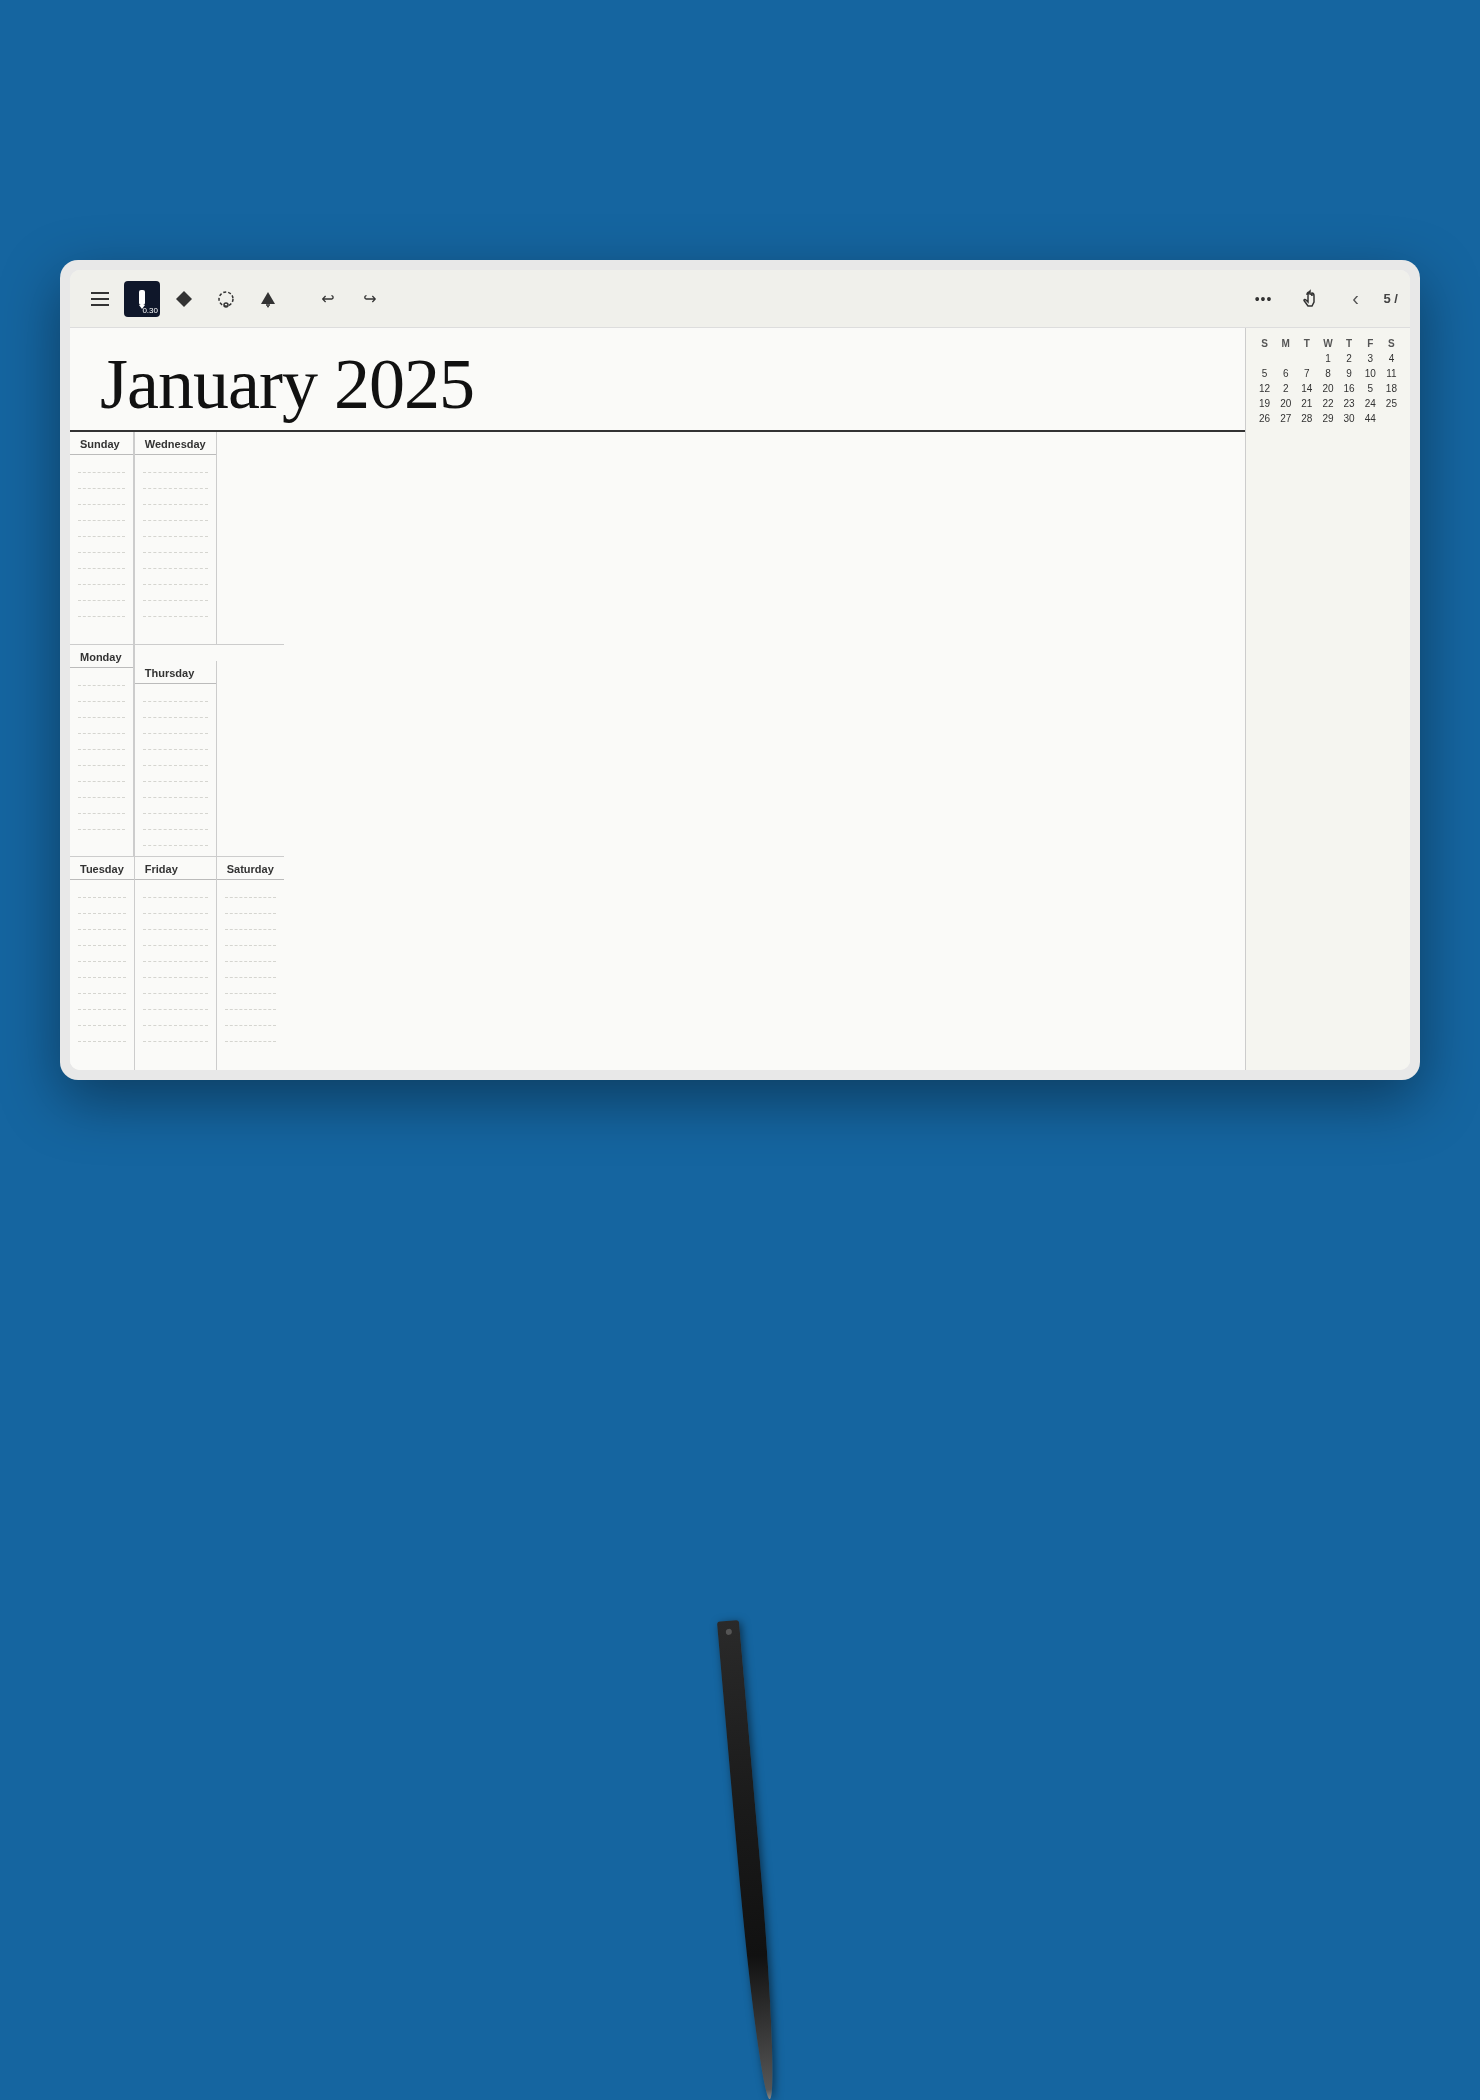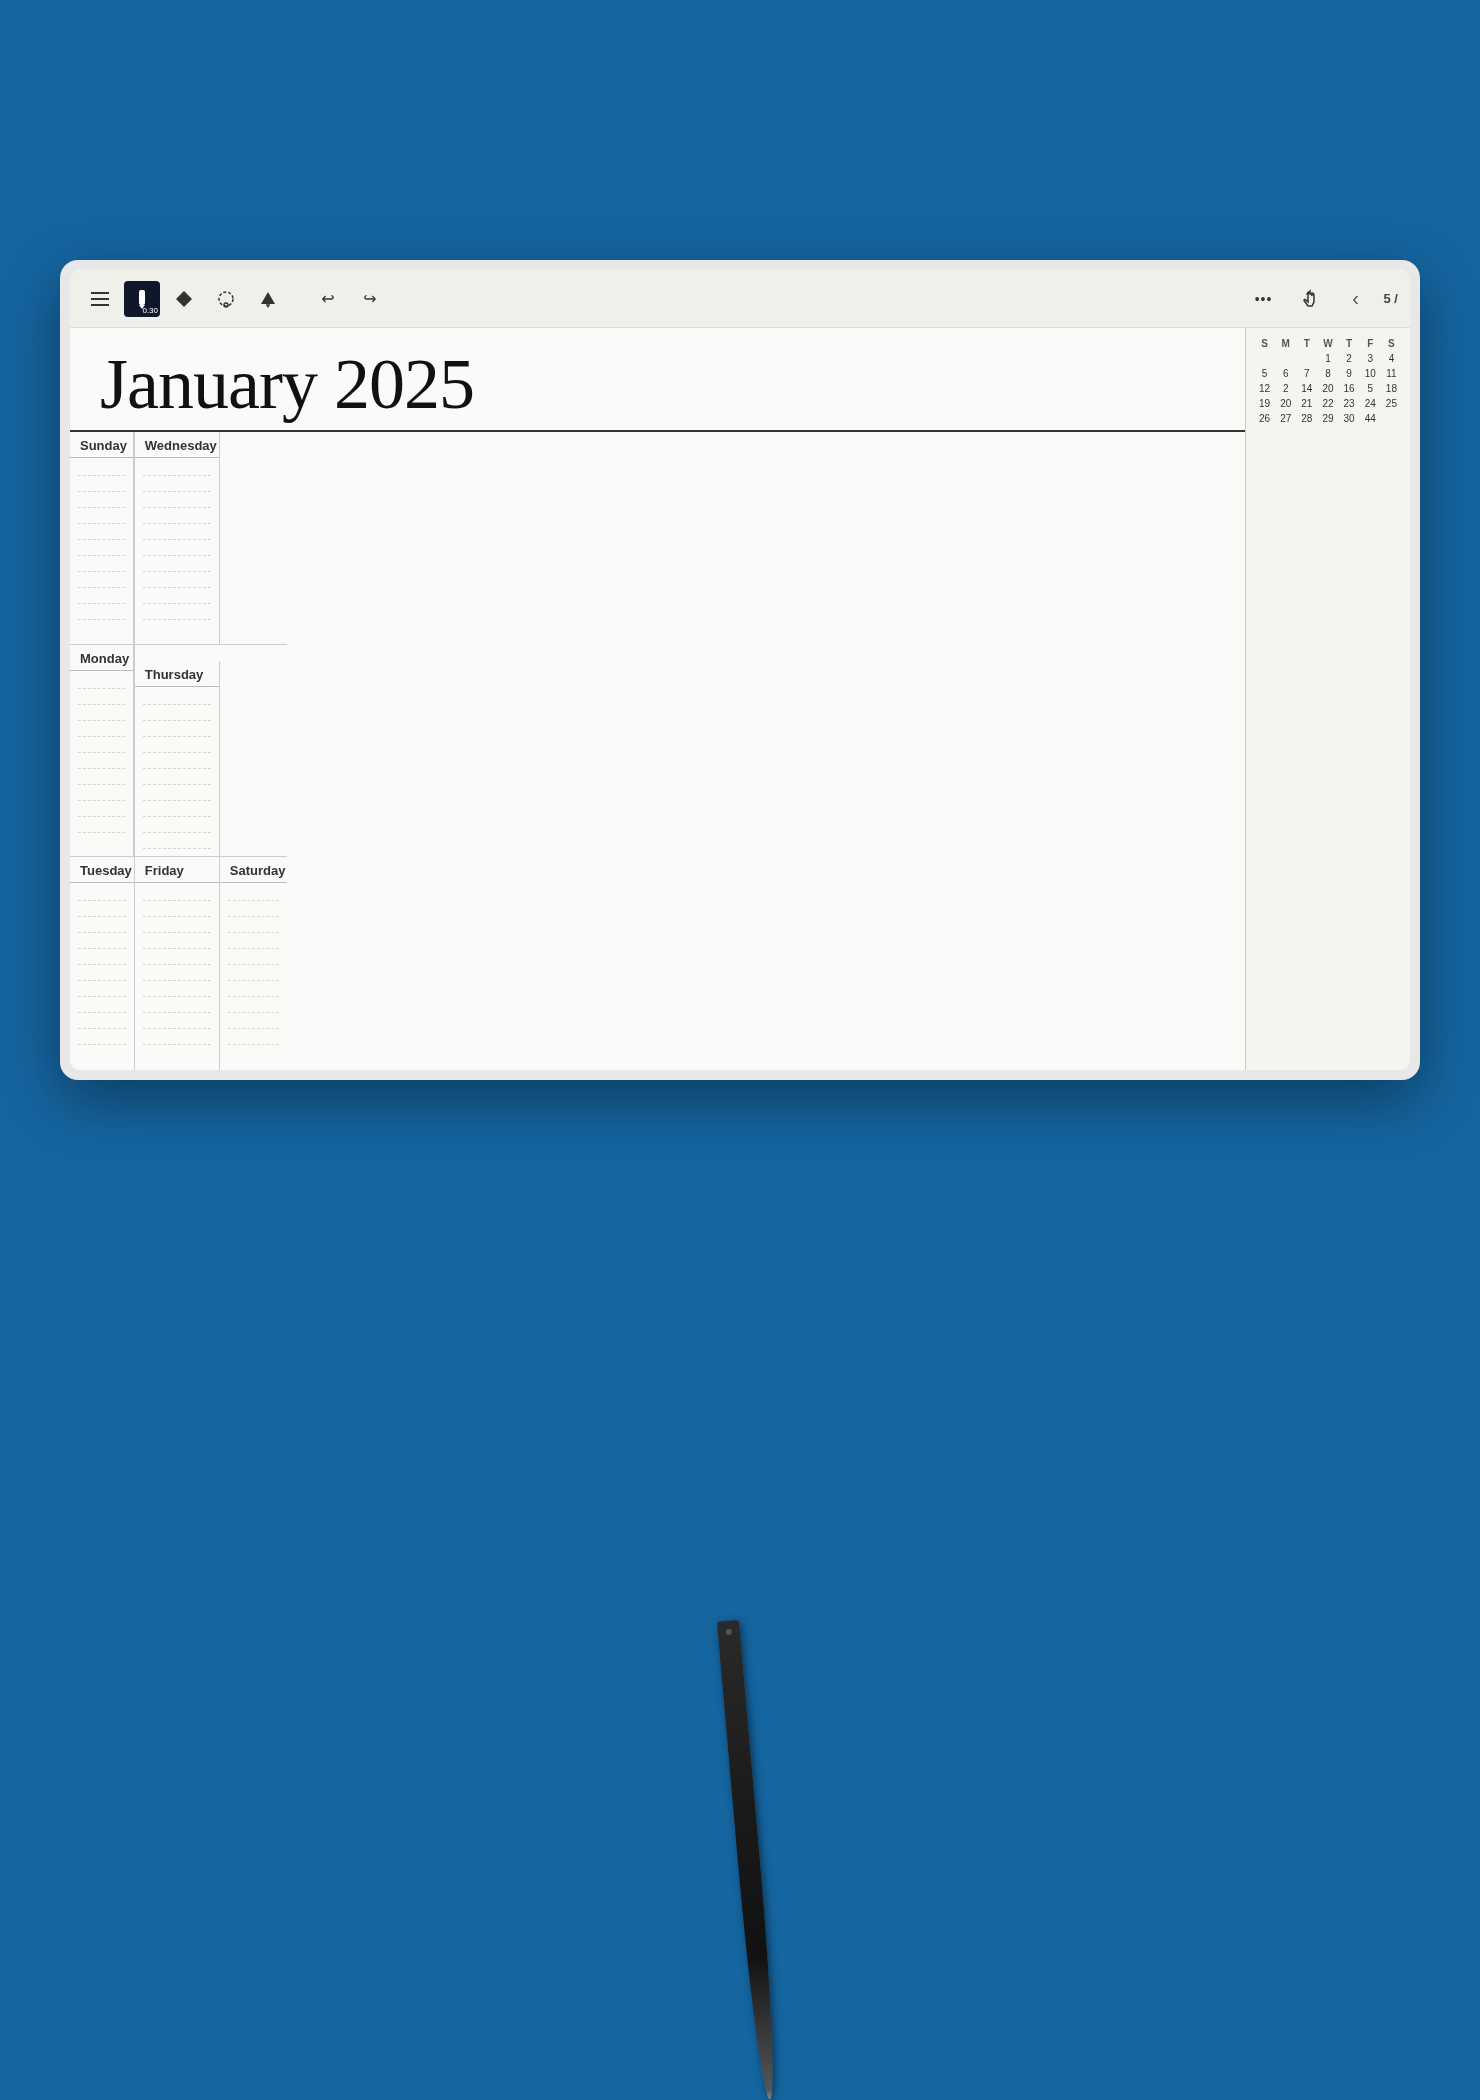--- a/index.html
+++ b/index.html
@@ -151,24 +151,24 @@
       display: flex;
       flex-direction: column;
       background: #fafaf8;
     }
 
     .day-cell:nth-child(3n) {
       border-right: none;
     }
 
     .day-name {
-      font-size: 13px;
+      font-size: 11px;
       font-weight: 600;
       color: #333;
-      padding: 6px 2px 4px 10px;
+      padding: 6px 10px 4px 10px;
       border-bottom: 1px solid #bbb;
     }
 
     .day-lines {
       flex: 1;
       display: flex;
       flex-direction: column;
       padding: 2px 8px;
       gap: 0;
     }

